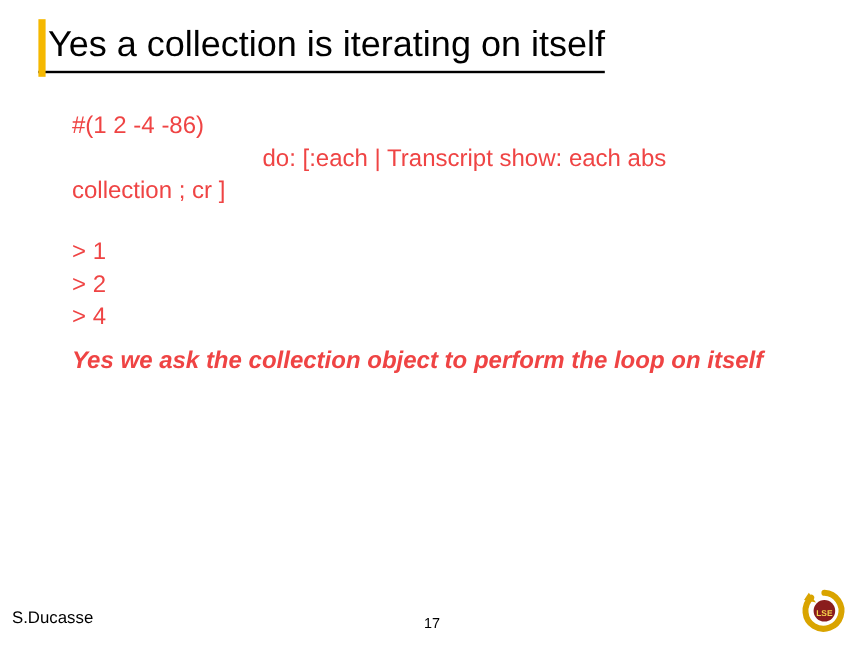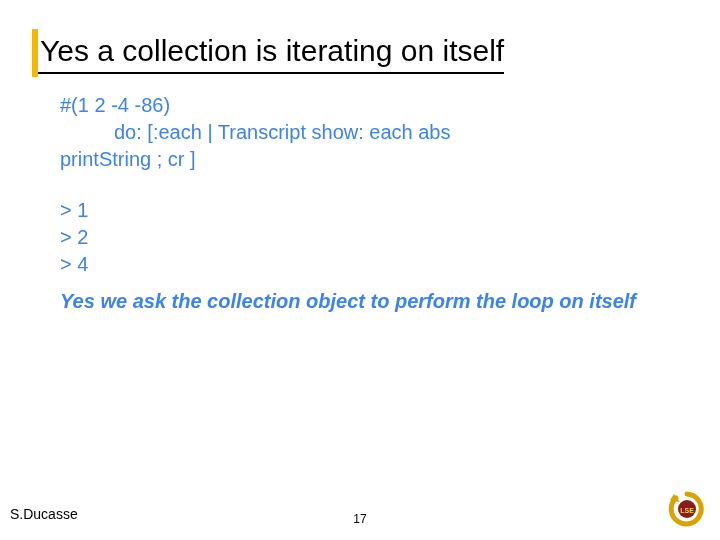--- a/index.html
+++ b/index.html
@@ -8,21 +8,20 @@
     height: 540px;
     background: #ffffff;
     font-family: Arial, Helvetica, sans-serif;
     position: relative;
     overflow: hidden;
   }
   .title-wrap {
     position: absolute;
     left: 32px;
     top: 18px;
-    margin-top: 13px;
   }
   .title-bar {
     position: absolute;
     left: 0;
     top: -2px;
     width: 6px;
     height: 48px;
     background: #f5b800;
   }
   .title-text {
@@ -32,25 +31,25 @@
     border-bottom: 2px solid #000;
     line-height: 1.35;
     display: inline-block;
   }
   .content {
     position: absolute;
     left: 60px;
     top: 92px;
     width: 600px;
     font-size: 20px;
-    color: #3b82f6;
+    color: #ef4444;
     line-height: 1.35;
   }
   .code-line1 { }
-  .code-line2 { padding-left: 54px; }
+  .code-line2 { padding-left: 54px; text-align: center; }
   .code-line3 { }
   .output { margin-top: 24px; }
   .output-row { }
   .emphasis {
     margin-top: 10px;
     font-style: italic;
     font-weight: bold;
   }
   .footer-author {
     position: absolute;
@@ -80,21 +79,21 @@
 <body>
 
 <div class="title-wrap">
   <div class="title-bar"></div>
   <div class="title-text">Yes a collection is iterating on itself</div>
 </div>
 
 <div class="content">
   <div class="code-line1">#(1 2 -4 -86)</div>
   <div class="code-line2">do: [:each | Transcript show: each abs</div>
-  <div class="code-line3">printString ; cr ]</div>
+  <div class="code-line3">collection ; cr ]</div>
 
   <div class="output">
     <div class="output-row">&gt; 1</div>
     <div class="output-row">&gt; 2</div>
     <div class="output-row">&gt; 4</div>
   </div>
 
   <div class="emphasis">Yes we ask the collection object to perform the loop on itself</div>
 </div>
 

